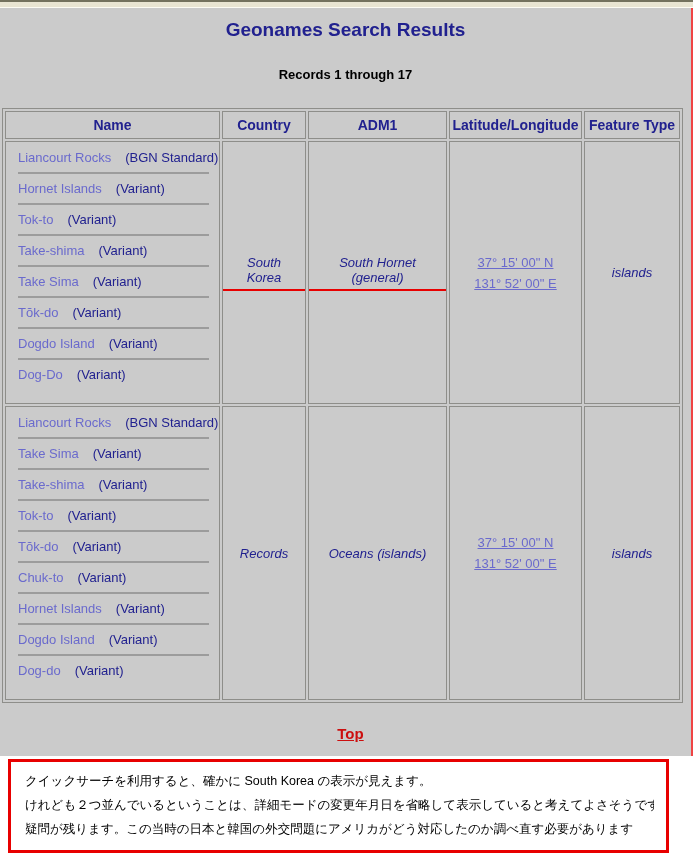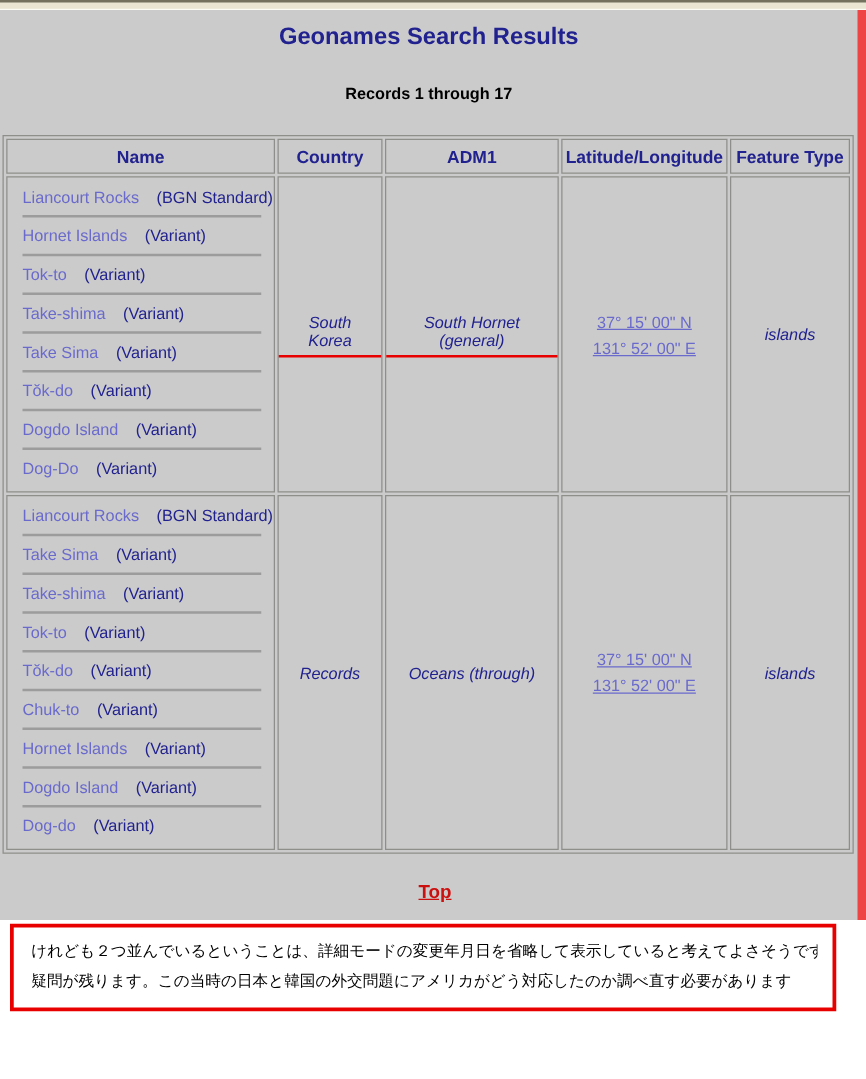--- a/index.html
+++ b/index.html
@@ -12,21 +12,21 @@
   }
   .top-strip {
     height:8px;
     background:#e9e5d2;
     border-top:2px solid #74725e;
     border-bottom:1px solid #fdfcf4;
   }
   .gray-page {
     background:#cbcbcb;
     padding-bottom:13px;
-    border-right:7px solid #ef4444;
+    border-right:2px solid #ef4444;
   }
   .page-title {
     text-align:center;
     color:#21218f;
     font-size:19px;
     font-weight:bold;
     padding-top:11px;
   }
   .total-line {
     text-align:center;
@@ -62,21 +62,21 @@
   th.col-feature  { width:96px;  }
   table.results th {
     color:#21218f;
     font-size:14px;
     font-weight:bold;
     text-align:center;
     height:28px;
     background:#cbcbcb;
   }
   td.name-cell {
-    padding:8px 6px 10px 12px;
+    padding:8px 6px 20px 12px;
     vertical-align:middle;
   }
   .entry { line-height:16px; white-space:nowrap; font-size:13px; }
   .entry .name-link { color:#6a6acd; cursor:pointer; }
   .entry .qualifier { color:#21218f; margin-left:14px; }
   .entry-hr {
     border:none;
     height:2px;
     background:#9c9c9c;
     margin:6px 4px 7px 0;
@@ -182,30 +182,31 @@
             <hr class="entry-hr">
             <div class="entry"><span class="name-link">Chuk-to</span><span class="qualifier">(Variant)</span></div>
             <hr class="entry-hr">
             <div class="entry"><span class="name-link">Hornet Islands</span><span class="qualifier">(Variant)</span></div>
             <hr class="entry-hr">
             <div class="entry"><span class="name-link">Dogdo Island</span><span class="qualifier">(Variant)</span></div>
             <hr class="entry-hr">
             <div class="entry"><span class="name-link">Dog-do</span><span class="qualifier">(Variant)</span></div>
           </td>
           <td class="center-cell"><span>Records</span></td>
-          <td class="center-cell"><span>Oceans (through)</span></td>
+          <td class="center-cell"><span>Oceans (islands)</span></td>
           <td class="latlong-cell"><span class="coord-link">37° 15' 00" N</span><br><span class="coord-link">131° 52' 00" E</span></td>
           <td class="center-cell"><span>islands</span></td>
         </tr>
       </tbody>
   </table>
 
   <div class="top-link-wrap">
     <span class="top-link">Top</span>
   </div>
 </div>
 
 <div class="note-area">
   <div class="note-box" id="note-box">
+      <div class="note-line">クイックサーチを利用すると、確かに  South Korea  の表示が見えます。</div>
       <div class="note-line">けれども２つ並んでいるということは、詳細モードの変更年月日を省略して表示していると考えてよさそうです。</div>
       <div class="note-line">疑問が残ります。この当時の日本と韓国の外交問題にアメリカがどう対応したのか調べ直す必要があります</div>
     </div>
 </div>
 
 </body></html>

